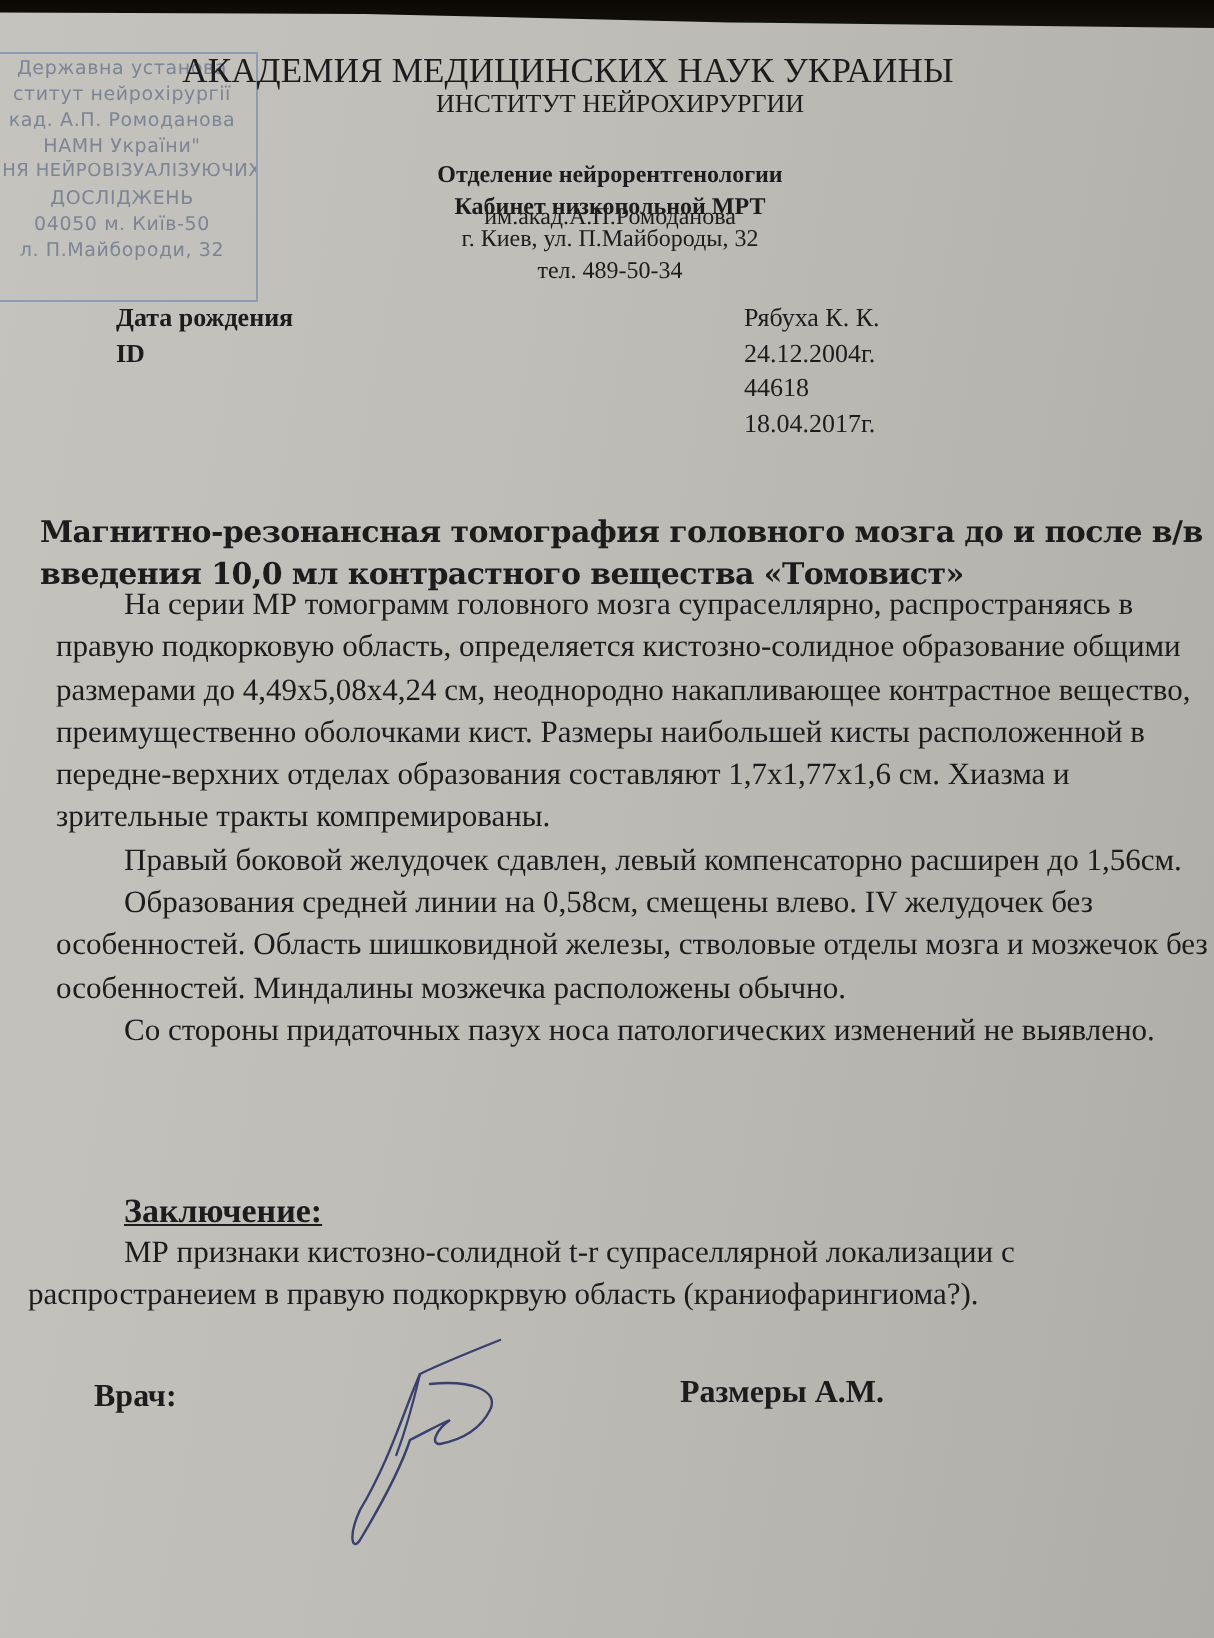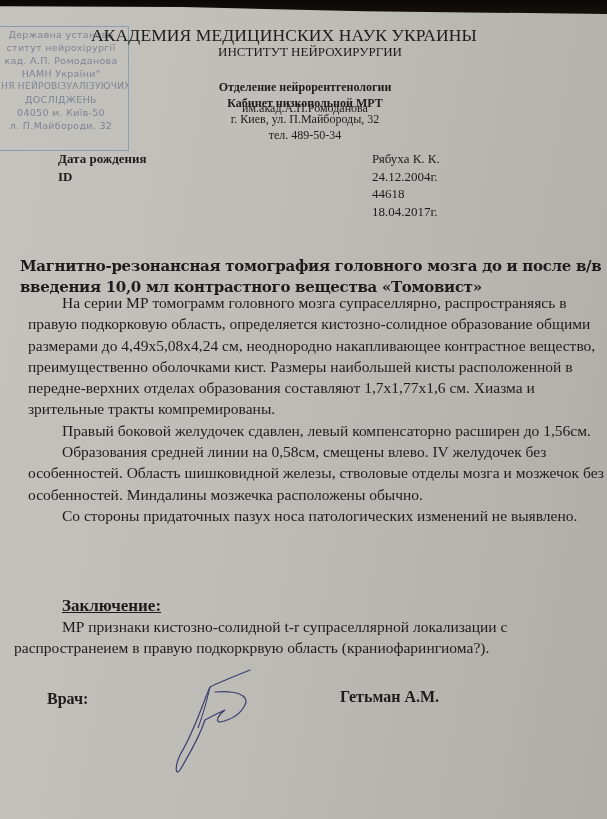--- a/index.html
+++ b/index.html
@@ -106,13 +106,13 @@
 <div class="conclusion-head">Заключение:</div>
 <div class="conclusion-body">
   <p>МР признаки кистозно-солидной t-r супраселлярной локализации с распространеием в правую подкоркрвую область (краниофарингиома?).</p>
 </div>
 
 <div class="doctor-label">Врач:</div>
 <svg class="signature" viewBox="0 0 140 120">
   <path d="M90 10 C70 18, 60 22, 50 27 C42 45, 35 70, 20 95 C14 108, 16 116, 20 110 C32 90, 40 75, 45 60 C55 55, 60 52, 65 50 C58 55, 55 62, 60 62 C70 60, 80 55, 85 45 C90 35, 75 30, 55 32" fill="none" stroke="#3a3f6e" stroke-width="1.2" stroke-linecap="round"></path>
   <path d="M50 27 C47 40, 44 52, 38 68" fill="none" stroke="#3a3f6e" stroke-width="1.1"></path>
 </svg>
-<div class="doctor-name">Гетьман А.М.</div>
+<div class="doctor-name">Размеры А.М.</div>
 
 </body></html>

